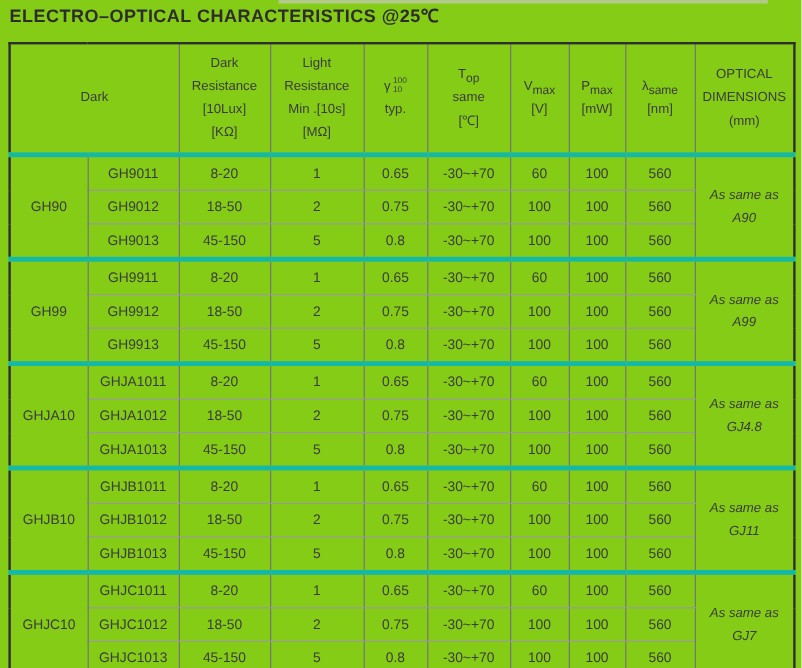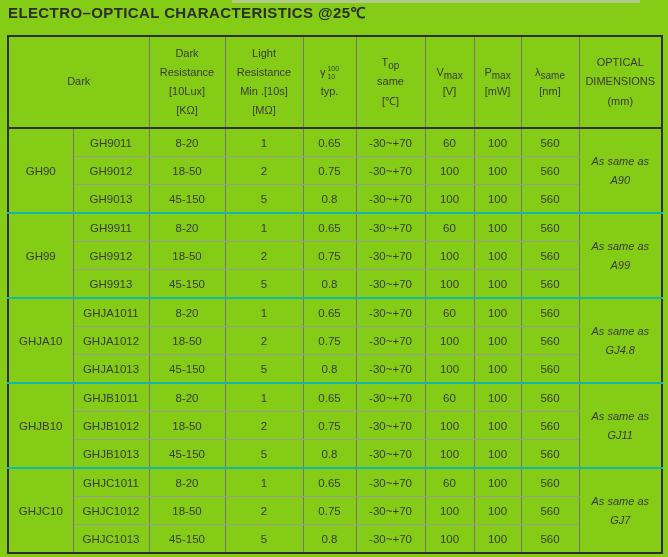--- a/index.html
+++ b/index.html
@@ -21,21 +21,21 @@
     border:2px solid #2f2f2f;
   }
   .spec th,.spec td{
     border-left:1px solid #767676;border-right:1px solid #767676;
     border-top:1px solid #9a9a9a;border-bottom:1px solid #9a9a9a;
     text-align:center;vertical-align:middle;padding:0;overflow:hidden;
     font-weight:normal;font-size:11.5px;color:#3b3b3b;
   }
   .spec thead th{height:90px;font-size:11px;line-height:1.75;border-bottom:2px solid #2f2f2f;}
   .spec tbody td{height:27px;}
-  .spec tr.group-start td{border-top:2px solid #14b8a6;}
+  .spec tr.group-start td{border-top:4px solid #14b8a6;}
   .spec td.pkg{font-size:11px;line-height:1.7;font-style:italic;}
   sub.sb{font-size:10px;line-height:1;margin-top:48px;}
   .stack{
     display:inline-flex;flex-direction:column;justify-content:center;
     font-size:7px;line-height:1.15;margin-left:2px;vertical-align:middle;text-align:left;
   }
   .symline{display:block;}
 </style>
 </head>
 <body>

